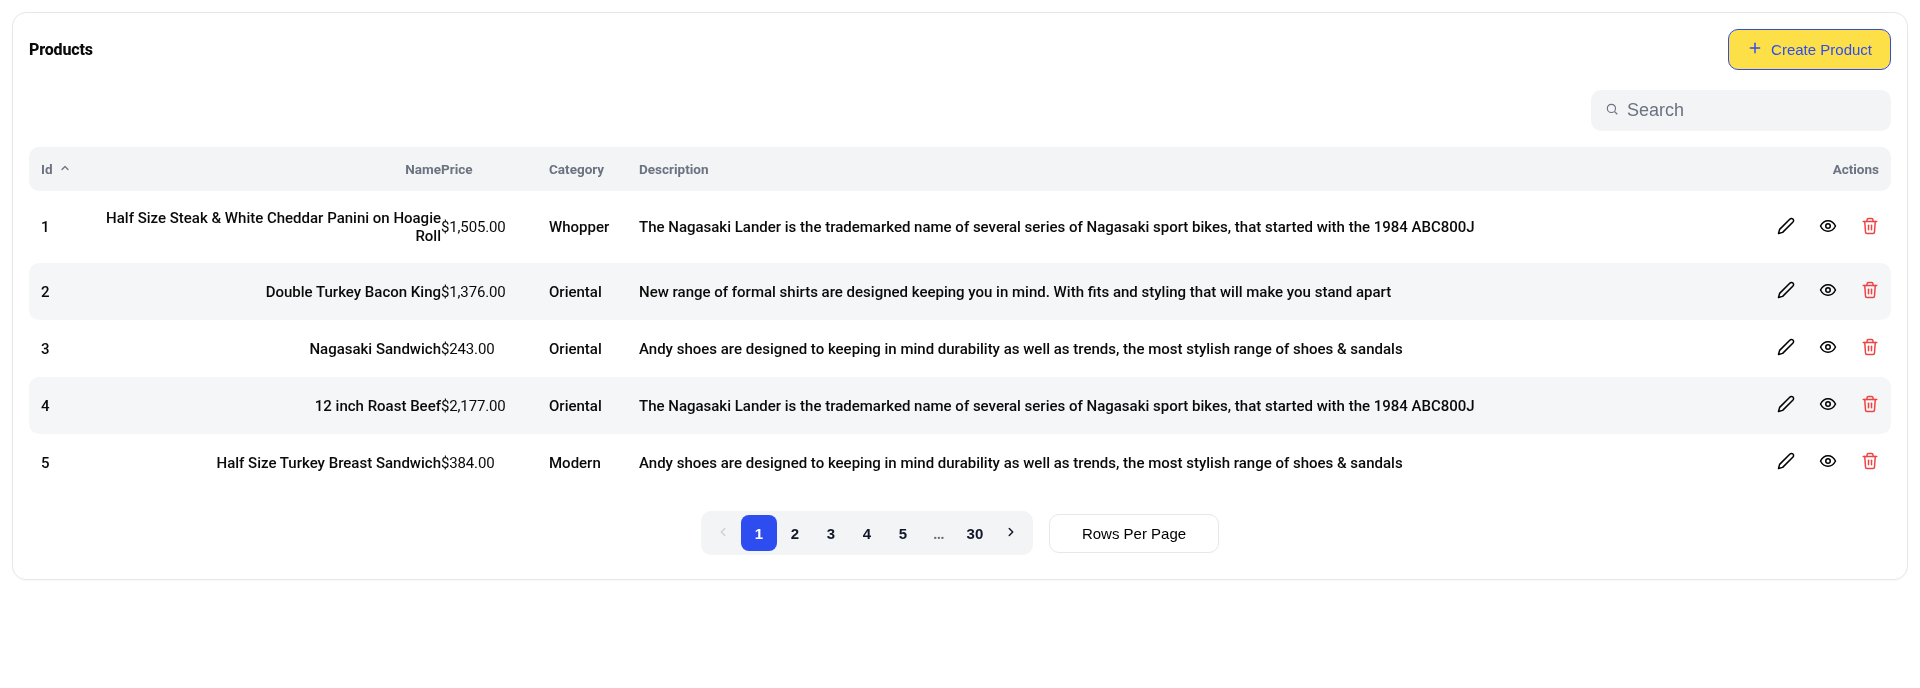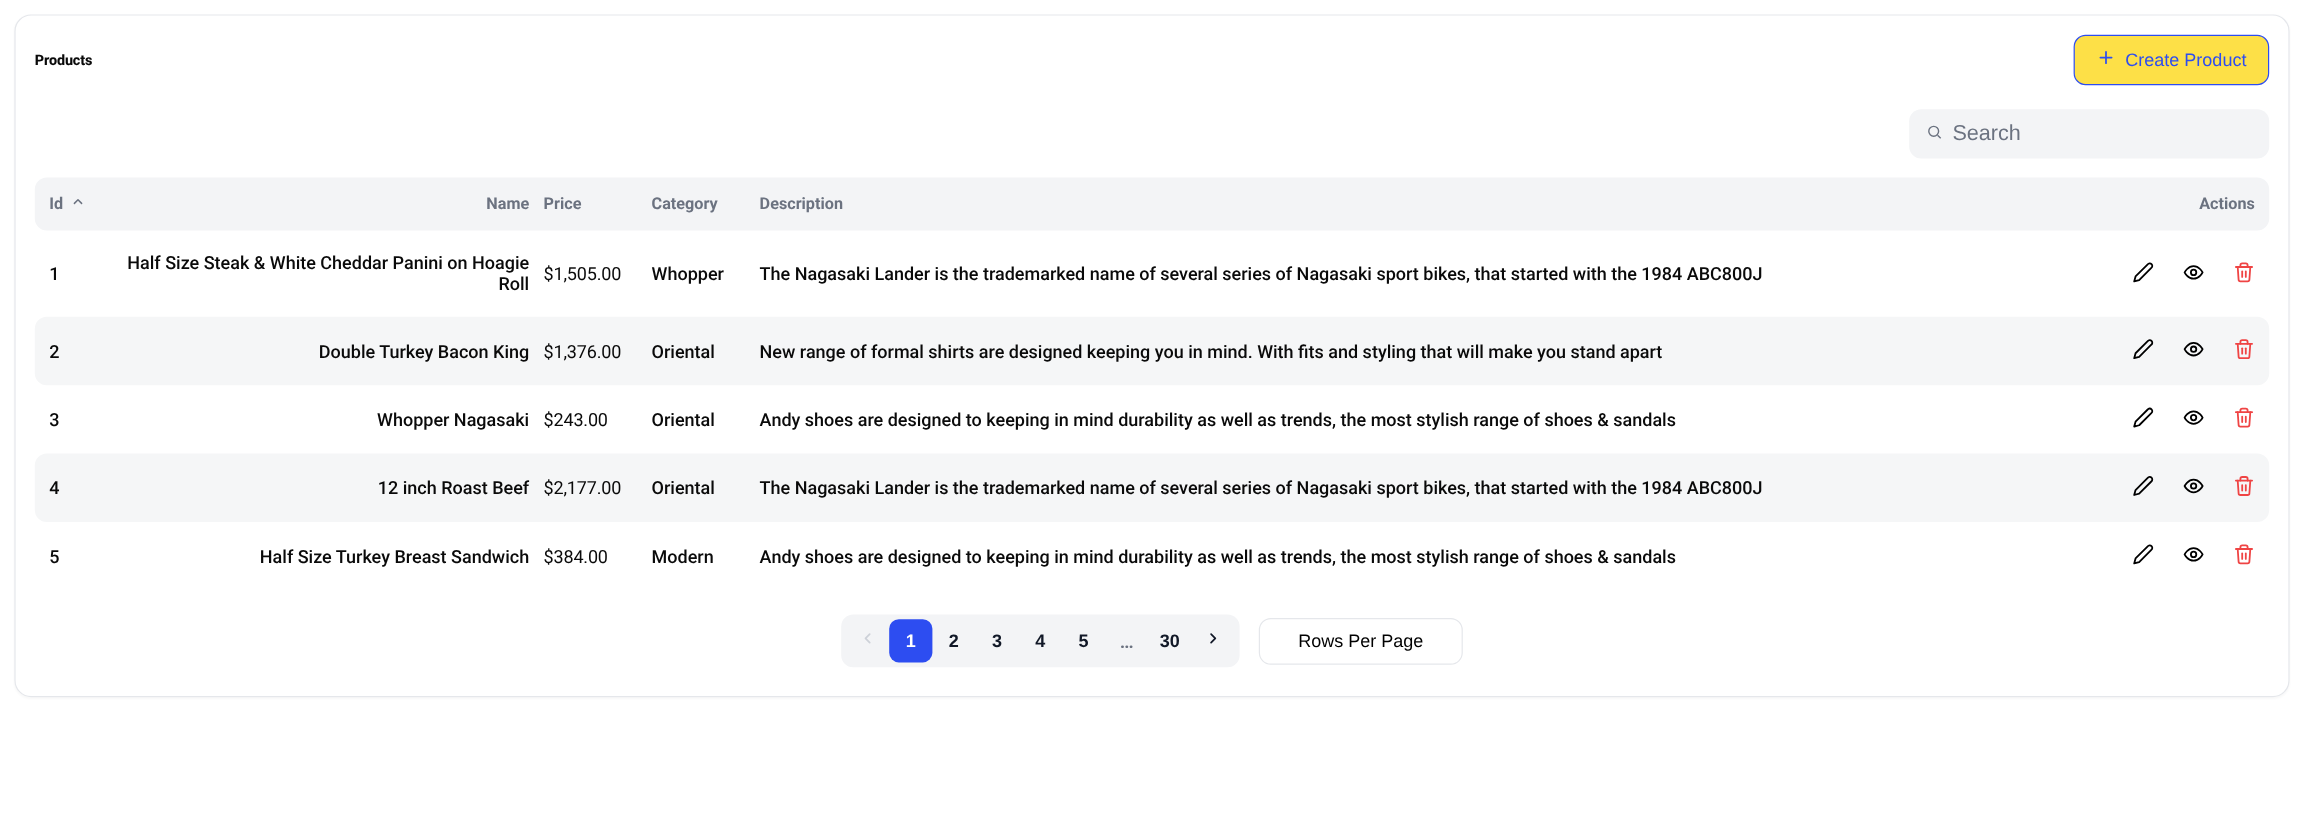--- a/index.html
+++ b/index.html
@@ -15,21 +15,21 @@
   padding: 16px 16px 24px 16px;
   box-shadow: 0 1px 2px rgba(0,0,0,0.03);
 }
 .header-row {
   display: flex;
   justify-content: space-between;
   align-items: center;
   margin-bottom: 20px;
 }
 .title {
-  font-size: 12px;
+  font-size: 16px;
   font-weight: 800;
   letter-spacing: -0.01em;
 }
 .create-btn {
   display: inline-flex;
   align-items: center;
   gap: 8px;
   padding: 10px 18px;
   border: 1.5px solid #2d4df1;
   border-radius: 10px;
@@ -69,21 +69,21 @@
   display: flex;
   background: #f3f4f6;
   border-radius: 10px;
   padding: 14px 12px;
   font-size: 13.5px;
   font-weight: 700;
   color: #6b7280;
 }
 .col-id { width: 60px; display:flex; align-items:center; gap:6px;}
 .col-name { width: 340px; text-align: right; }
-.col-price { width: 90px; margin-left: 12px; }
+.col-price { width: 108px; }
 .col-category { width: 90px; }
 .col-desc { flex: 1; }
 .col-actions { width: 160px; text-align: right; display:flex; justify-content:flex-end;}
 .tbody-row {
   display: flex;
   align-items: center;
   padding: 18px 12px;
   font-size: 15px;
   color: #0a0a0a;
   font-weight: 500;
@@ -259,21 +259,21 @@
                     <path d="M10 11v6"></path>
                     <path d="M14 11v6"></path>
                     <path d="M8 6V4a2 2 0 0 1 2-2h4a2 2 0 0 1 2 2v2"></path>
                   </svg></span>
               </button>
             </div>
           </div>
         </div>
         <div class="tbody-row">
           <div class="col-id">3</div>
-          <div class="col-name">Whopper Nagasaki</div>
+          <div class="col-name">Nagasaki Sandwich</div>
           <div class="col-price">$243.00</div>
           <div class="col-category">Oriental</div>
           <div class="col-desc">Andy shoes are designed to keeping in mind durability as well as trends, the most stylish range of shoes &amp; sandals</div>
           <div class="col-actions">
             <div class="actions">
               <button class="action-btn">
                 <span><svg viewBox="0 0 24 24" fill="none" stroke="currentColor" stroke-width="2" stroke-linecap="round" stroke-linejoin="round">
                     <path d="M17 3a2.85 2.85 0 1 1 4 4L7.5 20.5 2 22l1.5-5.5Z"></path>
                   </svg></span>
               </button>

